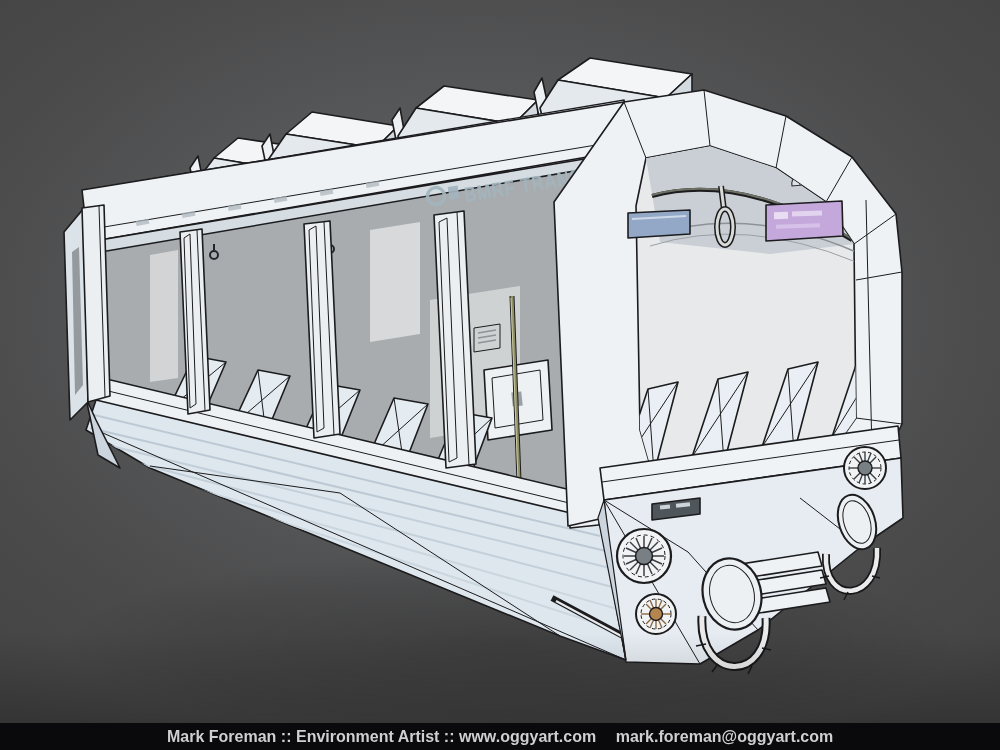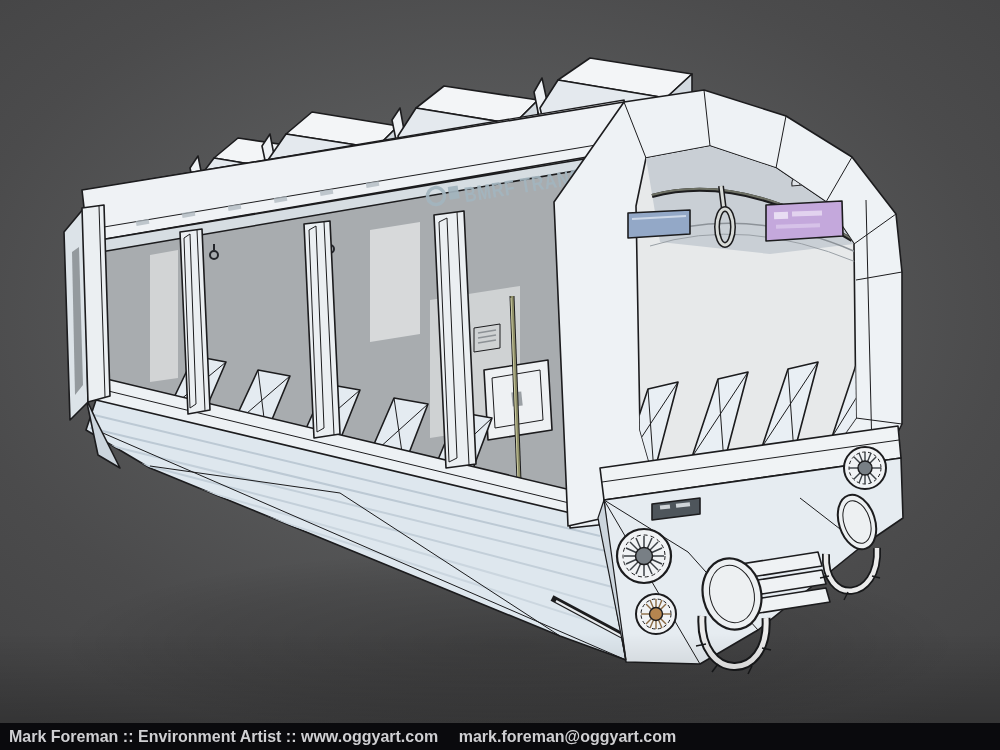--- a/index.html
+++ b/index.html
@@ -9,21 +9,21 @@
     font-family:"Liberation Sans", sans-serif;
   }
   .stage::after{
     content:"";position:absolute;left:0;right:0;bottom:27px;height:90px;
     background:linear-gradient(to bottom, rgba(0,0,0,0) 0%, rgba(0,0,0,0.22) 100%);
     pointer-events:none;
   }
   svg{position:absolute;left:0;top:0;}
   .footer{
     position:absolute;left:0;bottom:0;width:1000px;height:27px;
-    background:#0a0a0d;display:flex;justify-content:flex-start;align-items:center;
+    background:#0a0a0d;display:flex;justify-content:center;align-items:center;
     padding:0 9px;box-sizing:border-box;z-index:5;
   }
   .footer span{
     color:#cfcfd2;font-size:16.5px;font-weight:bold;letter-spacing:0px;
     white-space:nowrap;transform:scaleX(0.97);
   }
   .footer .left{transform-origin:left center;}
   .footer .right{transform-origin:right center;}
   
   .ln{stroke:#1c1c1e;stroke-width:1.6;stroke-linejoin:round;}

